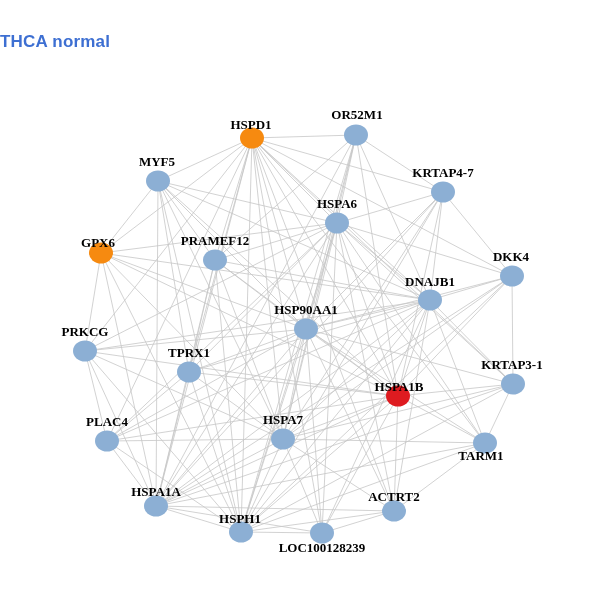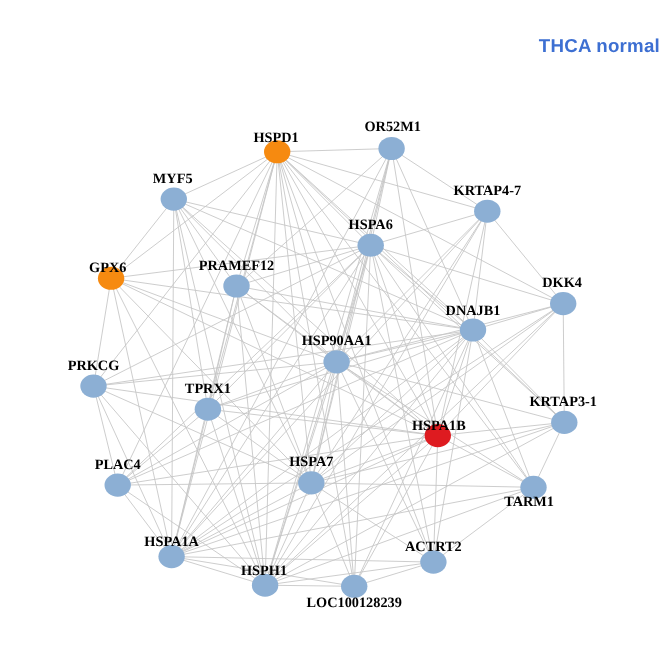--- a/index.html
+++ b/index.html
@@ -13,21 +13,21 @@
     height: 600px;
     background: #ffffff;
     overflow: hidden;
     font-family: "Liberation Sans", sans-serif;
   }
   .chart-title {
     position: absolute;
     top: 32px;
     left: 0;
     width: 100%;
-    text-align: right;
+    text-align: left;
     font-weight: bold;
     font-size: 17px;
     letter-spacing: 0.2px;
   }
   svg.network {
     position: absolute;
     top: 0;
     left: 0;
   }
   text.node-label {

